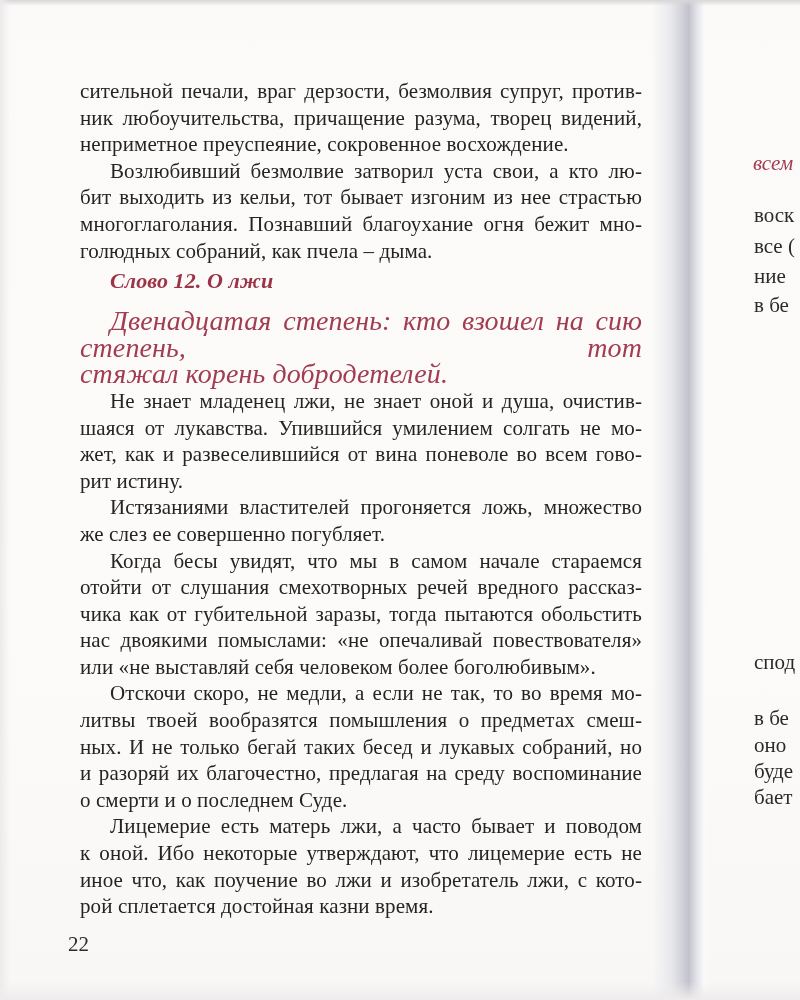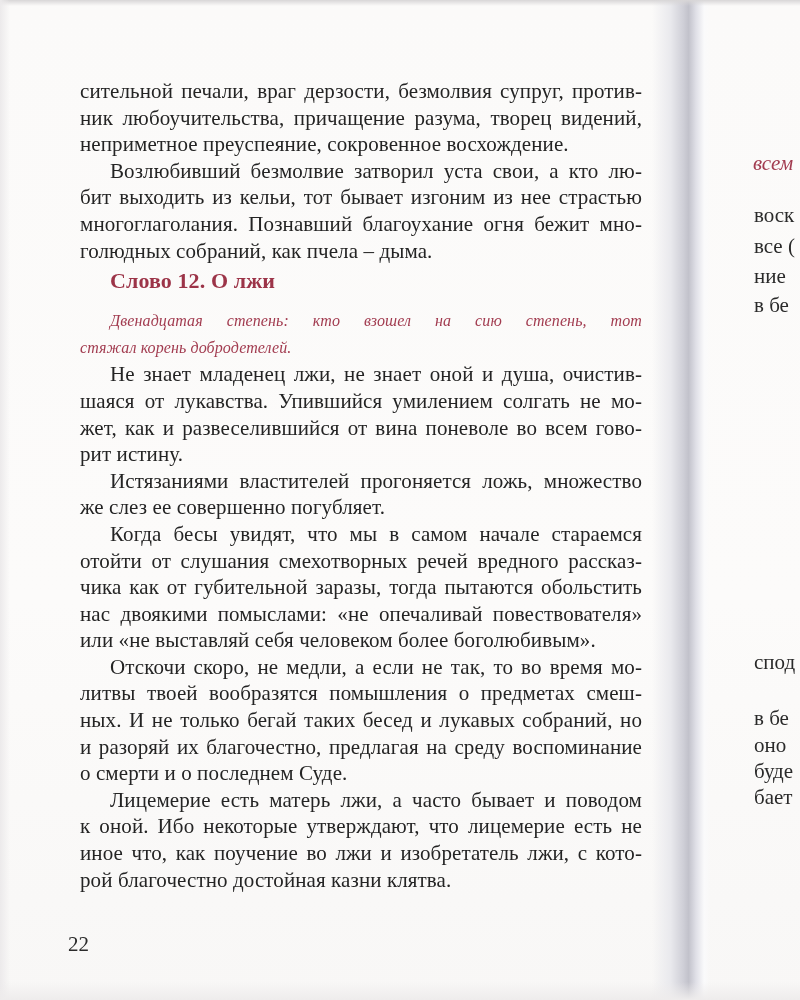--- a/index.html
+++ b/index.html
@@ -27,24 +27,24 @@
       #fafafb 90%,
       rgba(255,255,255,0) 100%);}
   
   .text-block{position:absolute;left:80px;top:78px;width:562px;
     font-size:21px;line-height:26.6px;letter-spacing:0.1px;}
   .line{text-align:justify;text-align-last:left;white-space:normal;}
   .line.j{text-align-last:justify;}
   .line.ind{text-indent:30px;}
   .block.heading{margin:3px 0 14px 0;}
   .block.heading .line{
-    color:#9c3448;font-weight:bold;font-size:22px;
+    color:#9c3448;font-style:italic;font-weight:bold;font-size:22px;
     line-height:27px;text-indent:30px;text-align-last:left;}
   .block.subtitle .line{
-    color:#a23c50;font-style:italic;font-size:16px;}
+    color:#a23c50;font-style:italic;font-size:28px;}
   .page-number{position:absolute;left:68px;top:932px;font-size:21px;color:#2b2b2b;}
   
   .facing{position:absolute;top:0;left:710px;width:90px;height:1000px;overflow:hidden;}
   .frag{position:absolute;left:44px;white-space:nowrap;font-size:21px;color:#2a2a2a;}
   .frag.red-frag{left:43px;color:#a23c50;font-style:italic;}
 </style>
 </head>
 <body>
 
 <div class="scan">
@@ -88,21 +88,21 @@
         <div class="line j ind">Отскочи скоро, не медли, а если не так, то во время мо-</div>
         <div class="line j">литвы твоей вообразятся помышления о предметах смеш-</div>
         <div class="line j">ных. И не только бегай таких бесед и лукавых собраний, но</div>
         <div class="line j">и разоряй их благочестно, предлагая на среду воспоминание</div>
         <div class="line">о смерти и о последнем Суде.</div>
       </div>
       <div class="block p">
         <div class="line j ind">Лицемерие есть матерь лжи, а часто бывает и поводом</div>
         <div class="line j">к оной. Ибо некоторые утверждают, что лицемерие есть не</div>
         <div class="line j">иное что, как поучение во лжи и изобретатель лжи, с кото-</div>
-        <div class="line">рой благочестно достойная казни клятва.</div>
+        <div class="line">рой сплетается достойная казни время.</div>
       </div>
     </div>
   <div class="page-number">22</div>
   <div class="gutter"></div>
   <div class="facing" id="facing">
       <div class="frag red-frag" style="top: 151px;">всем</div>
       <div class="frag" style="top: 203px;">воск</div>
       <div class="frag" style="top: 234px;">все (</div>
       <div class="frag" style="top: 264px;">ние</div>
       <div class="frag" style="top: 293px;">в бе</div>

